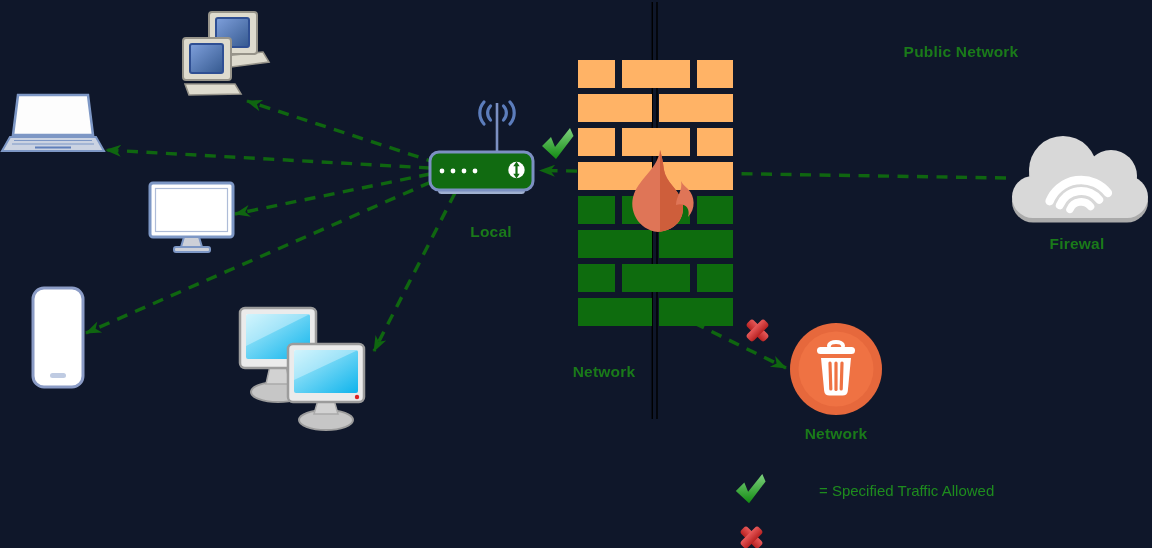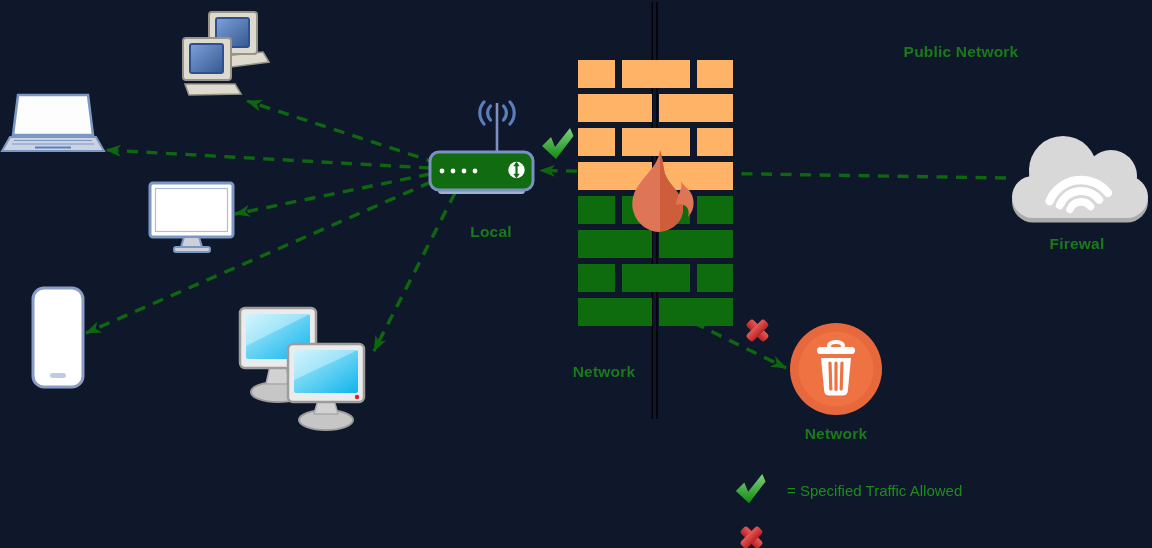--- a/index.html
+++ b/index.html
@@ -10,21 +10,21 @@
   .abs{position:absolute;}
   svg{display:block;overflow:visible;}
   
   .lbl{
     position:absolute;transform:translateX(-50%);
     font-weight:bold;font-size:15.5px;color:var(--label-green);
     white-space:nowrap;letter-spacing:.2px;
   }
   .lbl.big{font-size:16.5px;}
   .legend-text{
-    position:absolute;font-size:15px;white-space:nowrap;
+    position:absolute;font-size:15px;white-space:nowrap;margin-left:32px;
   }
   .legend-text.ok{color:var(--legend-allowed-green);}
   .legend-text.no{color:var(--legend-restricted-orange);}
   
   .brick-o{fill:var(--brick-orange);}
   .brick-g{fill:var(--brick-green);}
   .dash{stroke:var(--arrow-green);stroke-width:3.4;fill:none;stroke-dasharray:11 8.5;}
   .ahead{fill:var(--arrow-green);}
   .blin{stroke:#000;stroke-width:1.4;}
   .flame-l{fill:var(--flame-light);}

